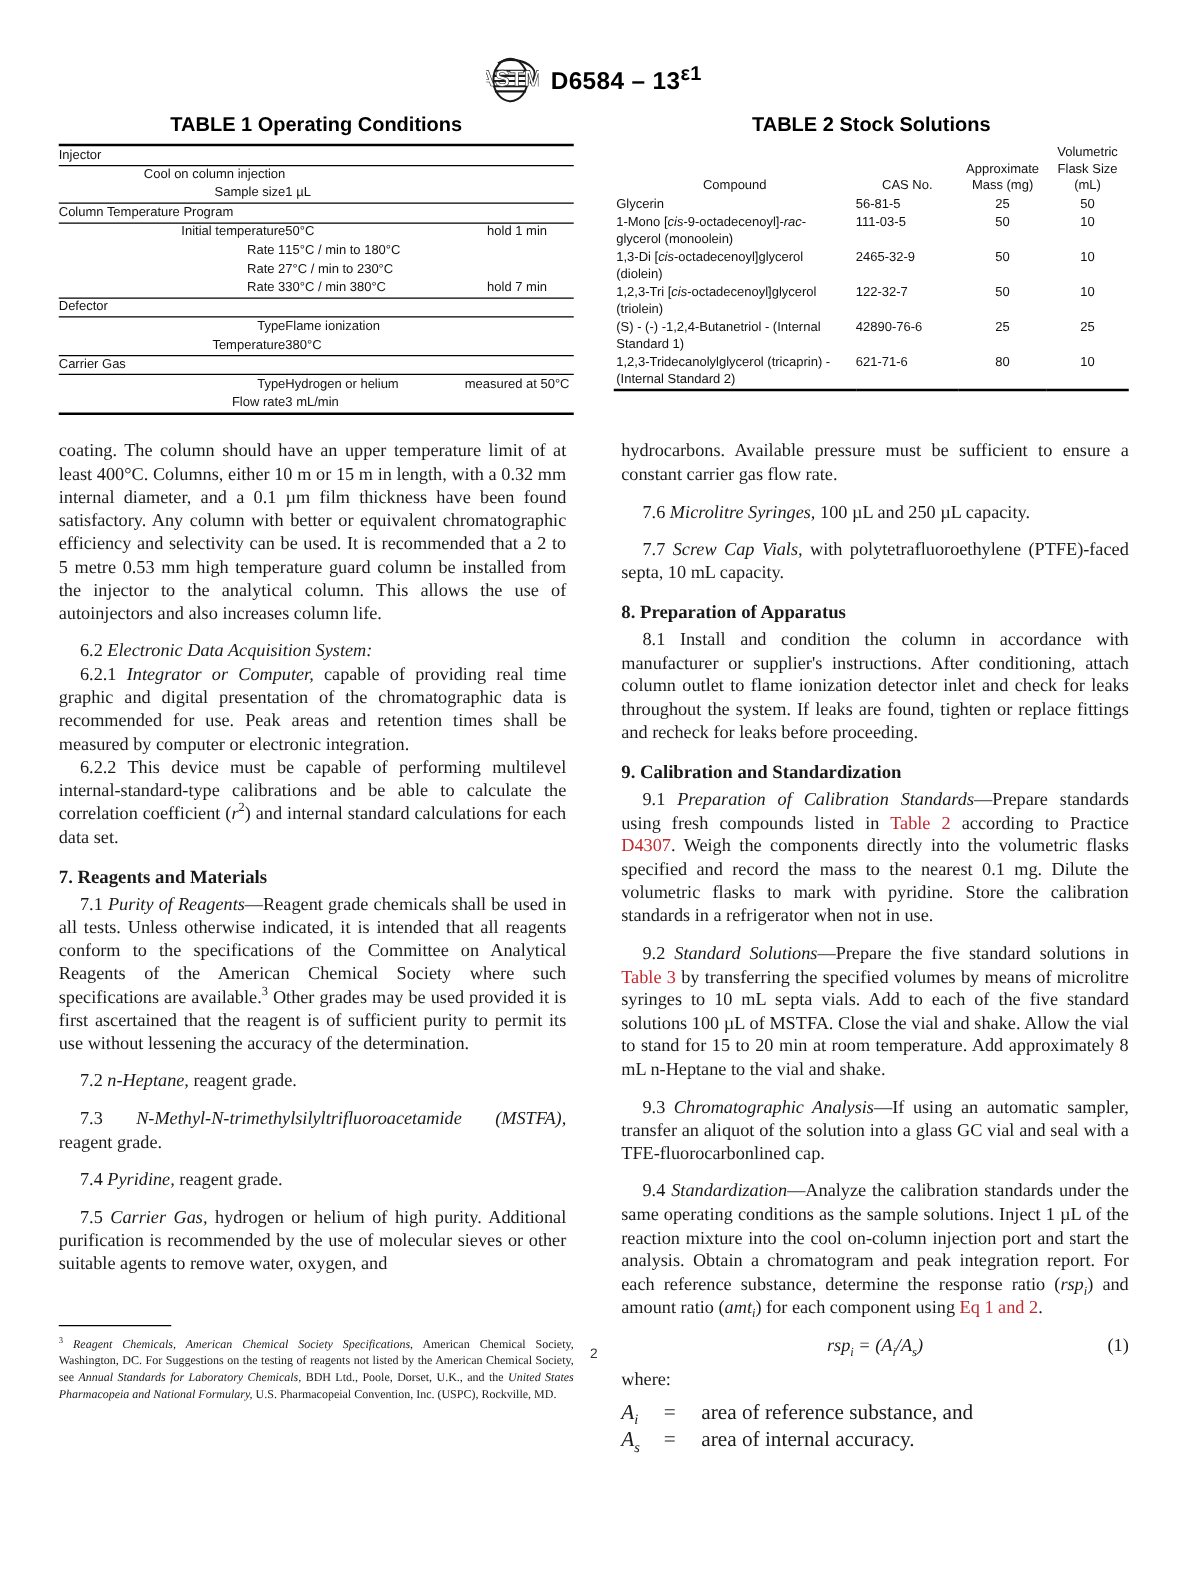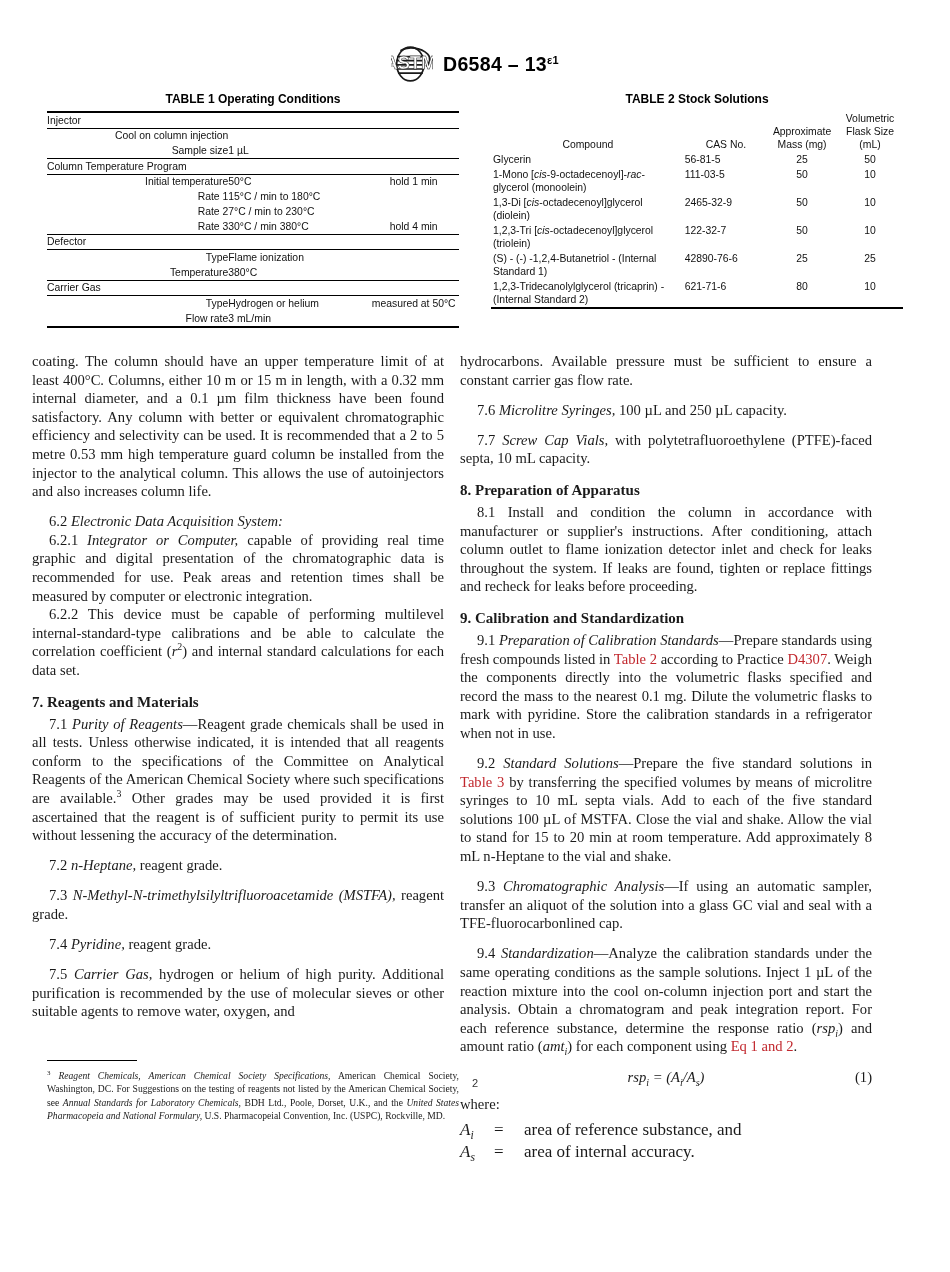--- a/index.html
+++ b/index.html
@@ -35,40 +35,40 @@
     display: block;
   }
   .doc-number {
     font-family: "Liberation Sans", "DejaVu Sans", sans-serif;
     font-weight: bold;
     font-size: 19.5px;
     letter-spacing: 0.3px;
     color: #000;
   }
   .doc-number .eps {
-    font-size: 11px;
+    font-size: 16px;
     vertical-align: super;
     font-weight: bold;
   }
 
   
   .tables-row {
     position: absolute;
     top: 92px;
     left: 47px;
     width: 856px;
     display: flex;
     gap: 32px;
   }
   .table-block { width: 412px; }
 
   .tbl-title {
     font-family: "Liberation Sans", "DejaVu Sans", sans-serif;
     font-weight: bold;
-    font-size: 12px;
+    font-size: 16px;
     text-align: center;
     margin-bottom: 5px;
     color: #000;
   }
   table.astm {
     width: 100%;
     border-collapse: collapse;
     font-family: "Liberation Sans", "DejaVu Sans", sans-serif;
     font-size: 10.4px;
     color: #111;
@@ -106,24 +106,24 @@
   table.t2 th.k1 { width: 47%; }
   table.t2 th.k2 { width: 20%; }
   table.t2 th.k3 { width: 17%; }
   table.t2 th.k4 { width: 16%; }
   .t2row td { padding-top: 1.2px; line-height: 1.27; }
 
   
   .body-cols {
     position: absolute;
     top: 352px;
-    left: 32px;
+    left: 47px;
     width: 856px;
     display: flex;
-    gap: 16px;
+    gap: 44px;
   }
   .col { width: 412px; position: relative; }
   .col.left { height: 700px; }
 
   p.para {
     margin: 0;
     font-size: 14.6px;
     line-height: 1.275;
     text-align: justify;
     text-justify: inter-word;
@@ -249,21 +249,21 @@
             <td class="c3"></td>
           </tr>
           <tr>
             <td class="c1">Rate 2</td>
             <td class="c2">7°C / min to 230°C</td>
             <td class="c3"></td>
           </tr>
           <tr>
             <td class="c1">Rate 3</td>
             <td class="c2">30°C / min 380°C</td>
-            <td class="c3">hold 4 min</td>
+            <td class="c3">hold 7 min</td>
           </tr>
           <tr class="thin-rule-top thin-rule-bot">
             <td class="grp" colspan="3">Defector</td>
           </tr>
           <tr>
             <td class="c1">Type</td>
             <td class="c2">Flame ionization</td>
             <td class="c3"></td>
           </tr>
           <tr>

